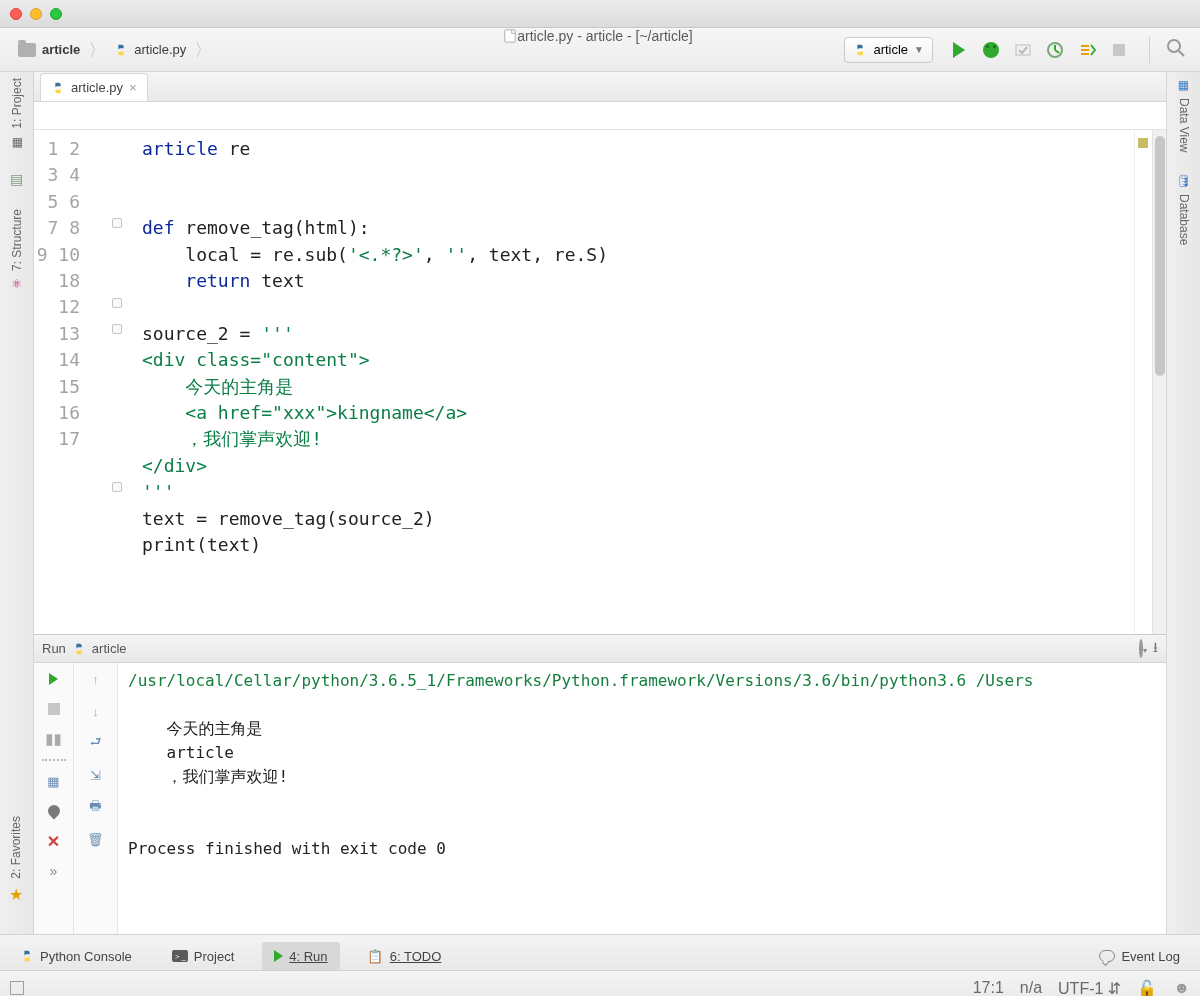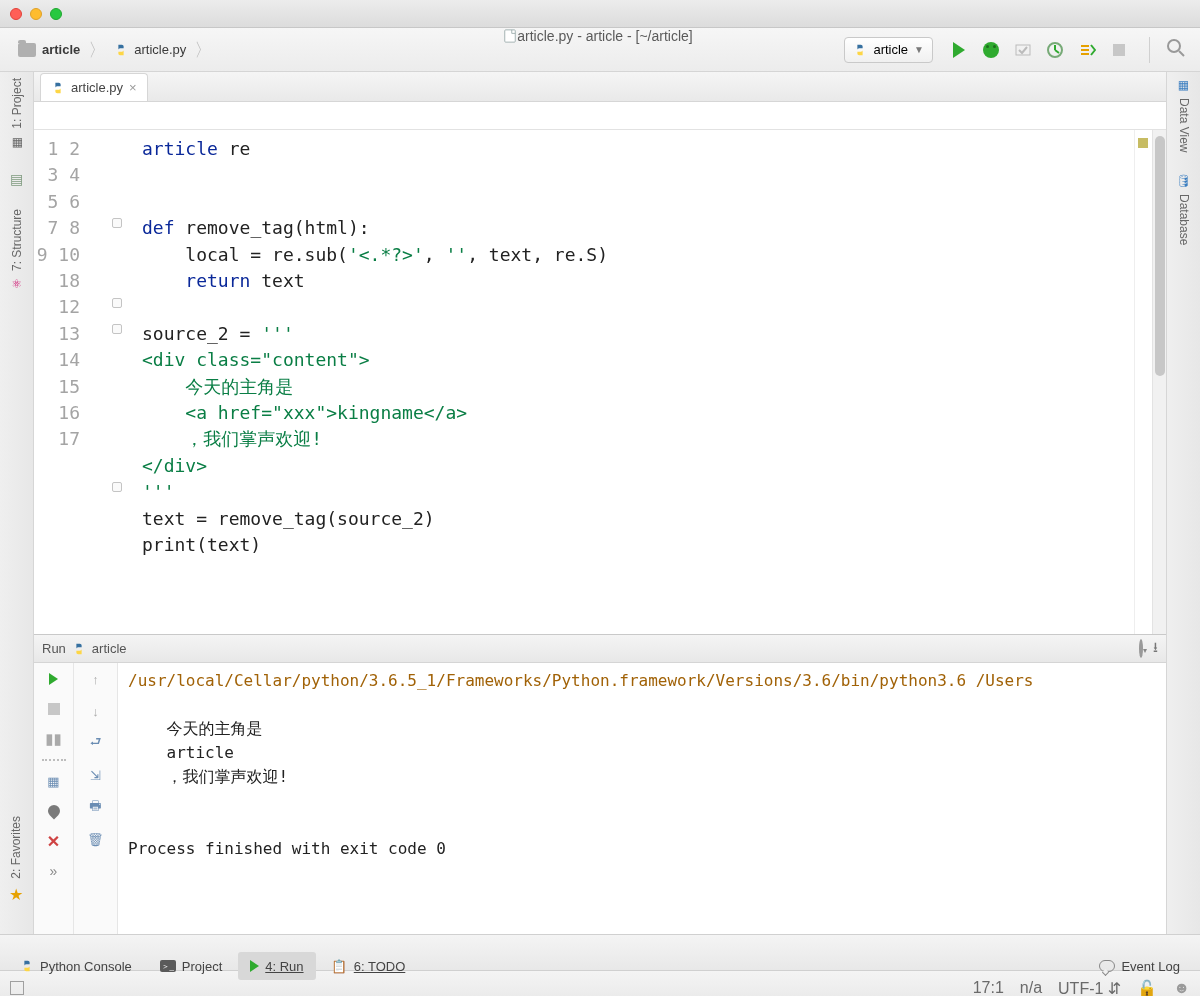--- a/index.html
+++ b/index.html
@@ -62,25 +62,25 @@
 
 
 .runpanel{height:300px;border-top:1px solid #c9c9c9;display:flex;flex-direction:column;background:#fff;}
 .runhead{height:28px;background:linear-gradient(#f4f4f4,#e8e8e8);border-bottom:1px solid #d5d5d5;display:flex;align-items:center;padding:0 8px;gap:6px;color:#555;}
 .runhead .spacer{flex:1;}
 .runbody{flex:1;display:flex;min-height:0;}
 .runleft{width:40px;display:flex;flex-direction:column;align-items:center;padding-top:6px;gap:10px;border-right:1px solid #e6e6e6;background:#fafafa;}
 .runleft .ic, .runmid .ic{width:20px;height:20px;display:flex;align-items:center;justify-content:center;cursor:pointer;}
 .runmid{width:44px;display:flex;flex-direction:column;align-items:center;padding-top:6px;gap:12px;border-right:1px solid #e6e6e6;background:#fafafa;}
 .runout{flex:1;font-family:"Menlo","Consolas",monospace;font-size:16px;line-height:24px;padding:6px 10px;white-space:pre;overflow:hidden;}
-.runout .path{color:#a16207;}
+.runout .path{color:#15803d;}
 .runout .ok{color:#222;}
 
 
-.bottombar{height:36px;background:linear-gradient(#f4f4f4,#e8e8e8);border-top:1px solid #d0d0d0;display:flex;align-items:flex-start;padding:17px 8px;gap:4px;}
+.bottombar{height:36px;background:linear-gradient(#f4f4f4,#e8e8e8);border-top:1px solid #d0d0d0;display:flex;align-items:flex-end;padding:0 8px;gap:16px;}
 .btab{height:28px;display:flex;align-items:center;gap:6px;padding:0 12px;color:#444;border-radius:3px;cursor:pointer;}
 .btab.active{background:#d8d8d8;}
 .bottombar .spacer{flex:1;}
 
 
 .status{height:35px;background:linear-gradient(#f4f4f4,#e8e8e8);border-top:1px solid #d0d0d0;display:flex;align-items:center;padding:0 10px;gap:16px;color:#6a6a6a;font-size:16px;}
 .status .spacer{flex:1;}
 .status .sq{width:14px;height:14px;border:1px solid #a0a0a0;}
 
 

